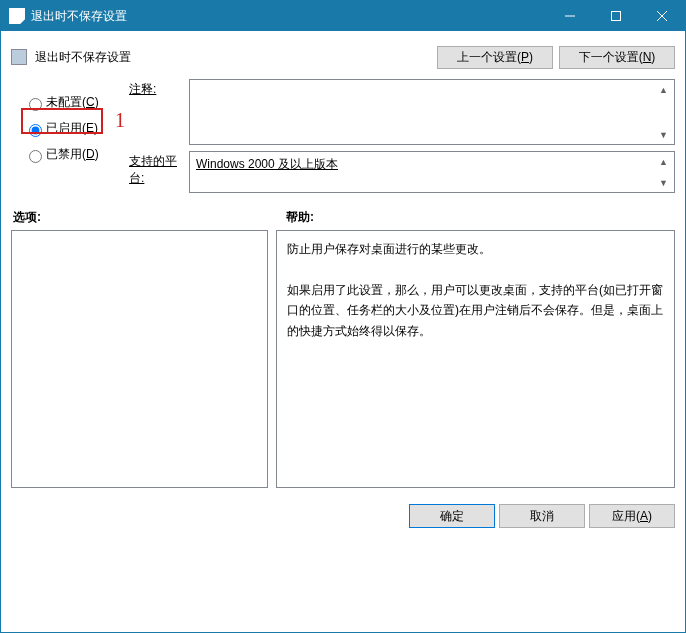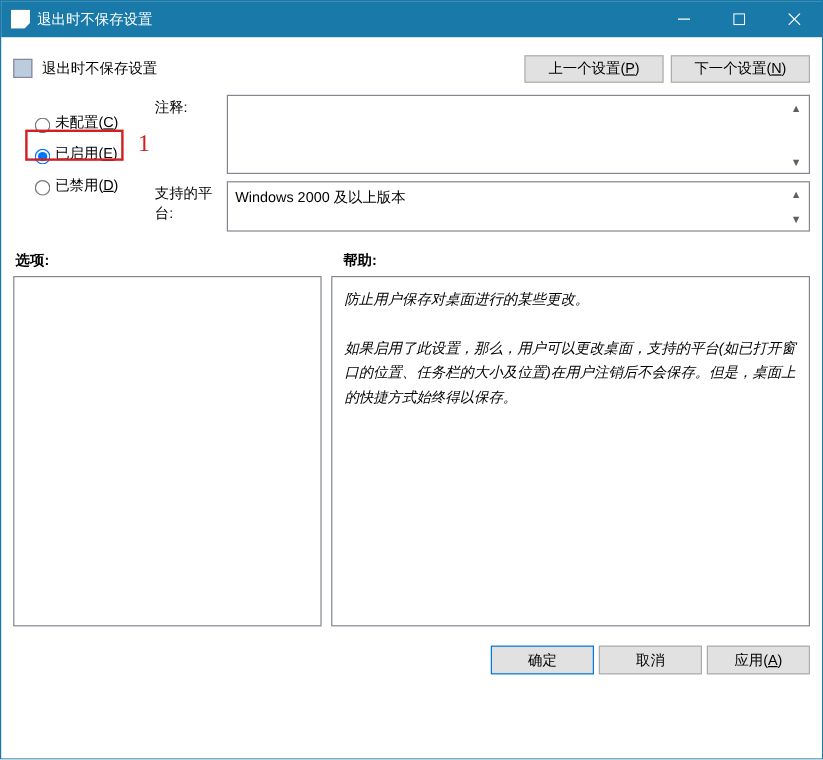--- a/index.html
+++ b/index.html
@@ -44,21 +44,21 @@
   background:#e1e1e1;
   font-size:12px; font-family:inherit;
   margin-left:6px;
 }
 .cfg-area { display:flex; margin-top:4px; }
 .radio-col { width:118px; padding-top:6px; padding-left:18px; }
 .radio-row { display:flex; align-items:flex-end; height:26px; font-size:12px; }
 .radio-row input { margin-right:4px; }
 .highlight { position:absolute; border:2px solid #d02020; width:82px; height:26px; pointer-events:none; }
 .annot { position:absolute; color:#d02020; font-size:20px; font-family:serif; }
-.field-col { flex:1; }
+.field-col { flex:1;text-decoration:underline; }
 .field-row { display:flex; margin-bottom:6px; }
 .field-lbl { width:60px; padding-top:2px; text-align:left; font-size:12px; color:#000; }
 .field-box {
   flex:1; border:1px solid #828790;
   background:#fff;
   font-size:12px; padding:4px 6px;
   position:relative;
 }
 .comment-box { height:66px; }
 .platform-box { height:42px; }
@@ -67,26 +67,25 @@
   color:#606060; font-size:9px;
   display:flex; align-items:center; justify-content:center;
 }
 .section-labels { display:flex; margin-top:10px;font-weight:bold; }
 .section-labels .lbl1 { width:275px; padding-left:2px; font-size:12px; }
 .section-labels .lbl2 { font-size:12px; }
 .panels { display:flex; margin-top:4px; gap:8px; }
 .panel {
   border:1px solid #828790;
   background:#fff;
-  height:292px;
+  height:258px;
   font-size:12px;
   padding:8px 10px;
   line-height:1.7;
   overflow:hidden;
-  font-style:italic;
 }
 .panel.left { width:257px; }
 .panel.right { flex:1; }
 .btnbar {
   display:flex; justify-content:flex-end;
   padding:8px 10px; gap:4px;
 }
 .dlgbtn {
   width:86px; height:24px;
   border:1px solid #adadad;

